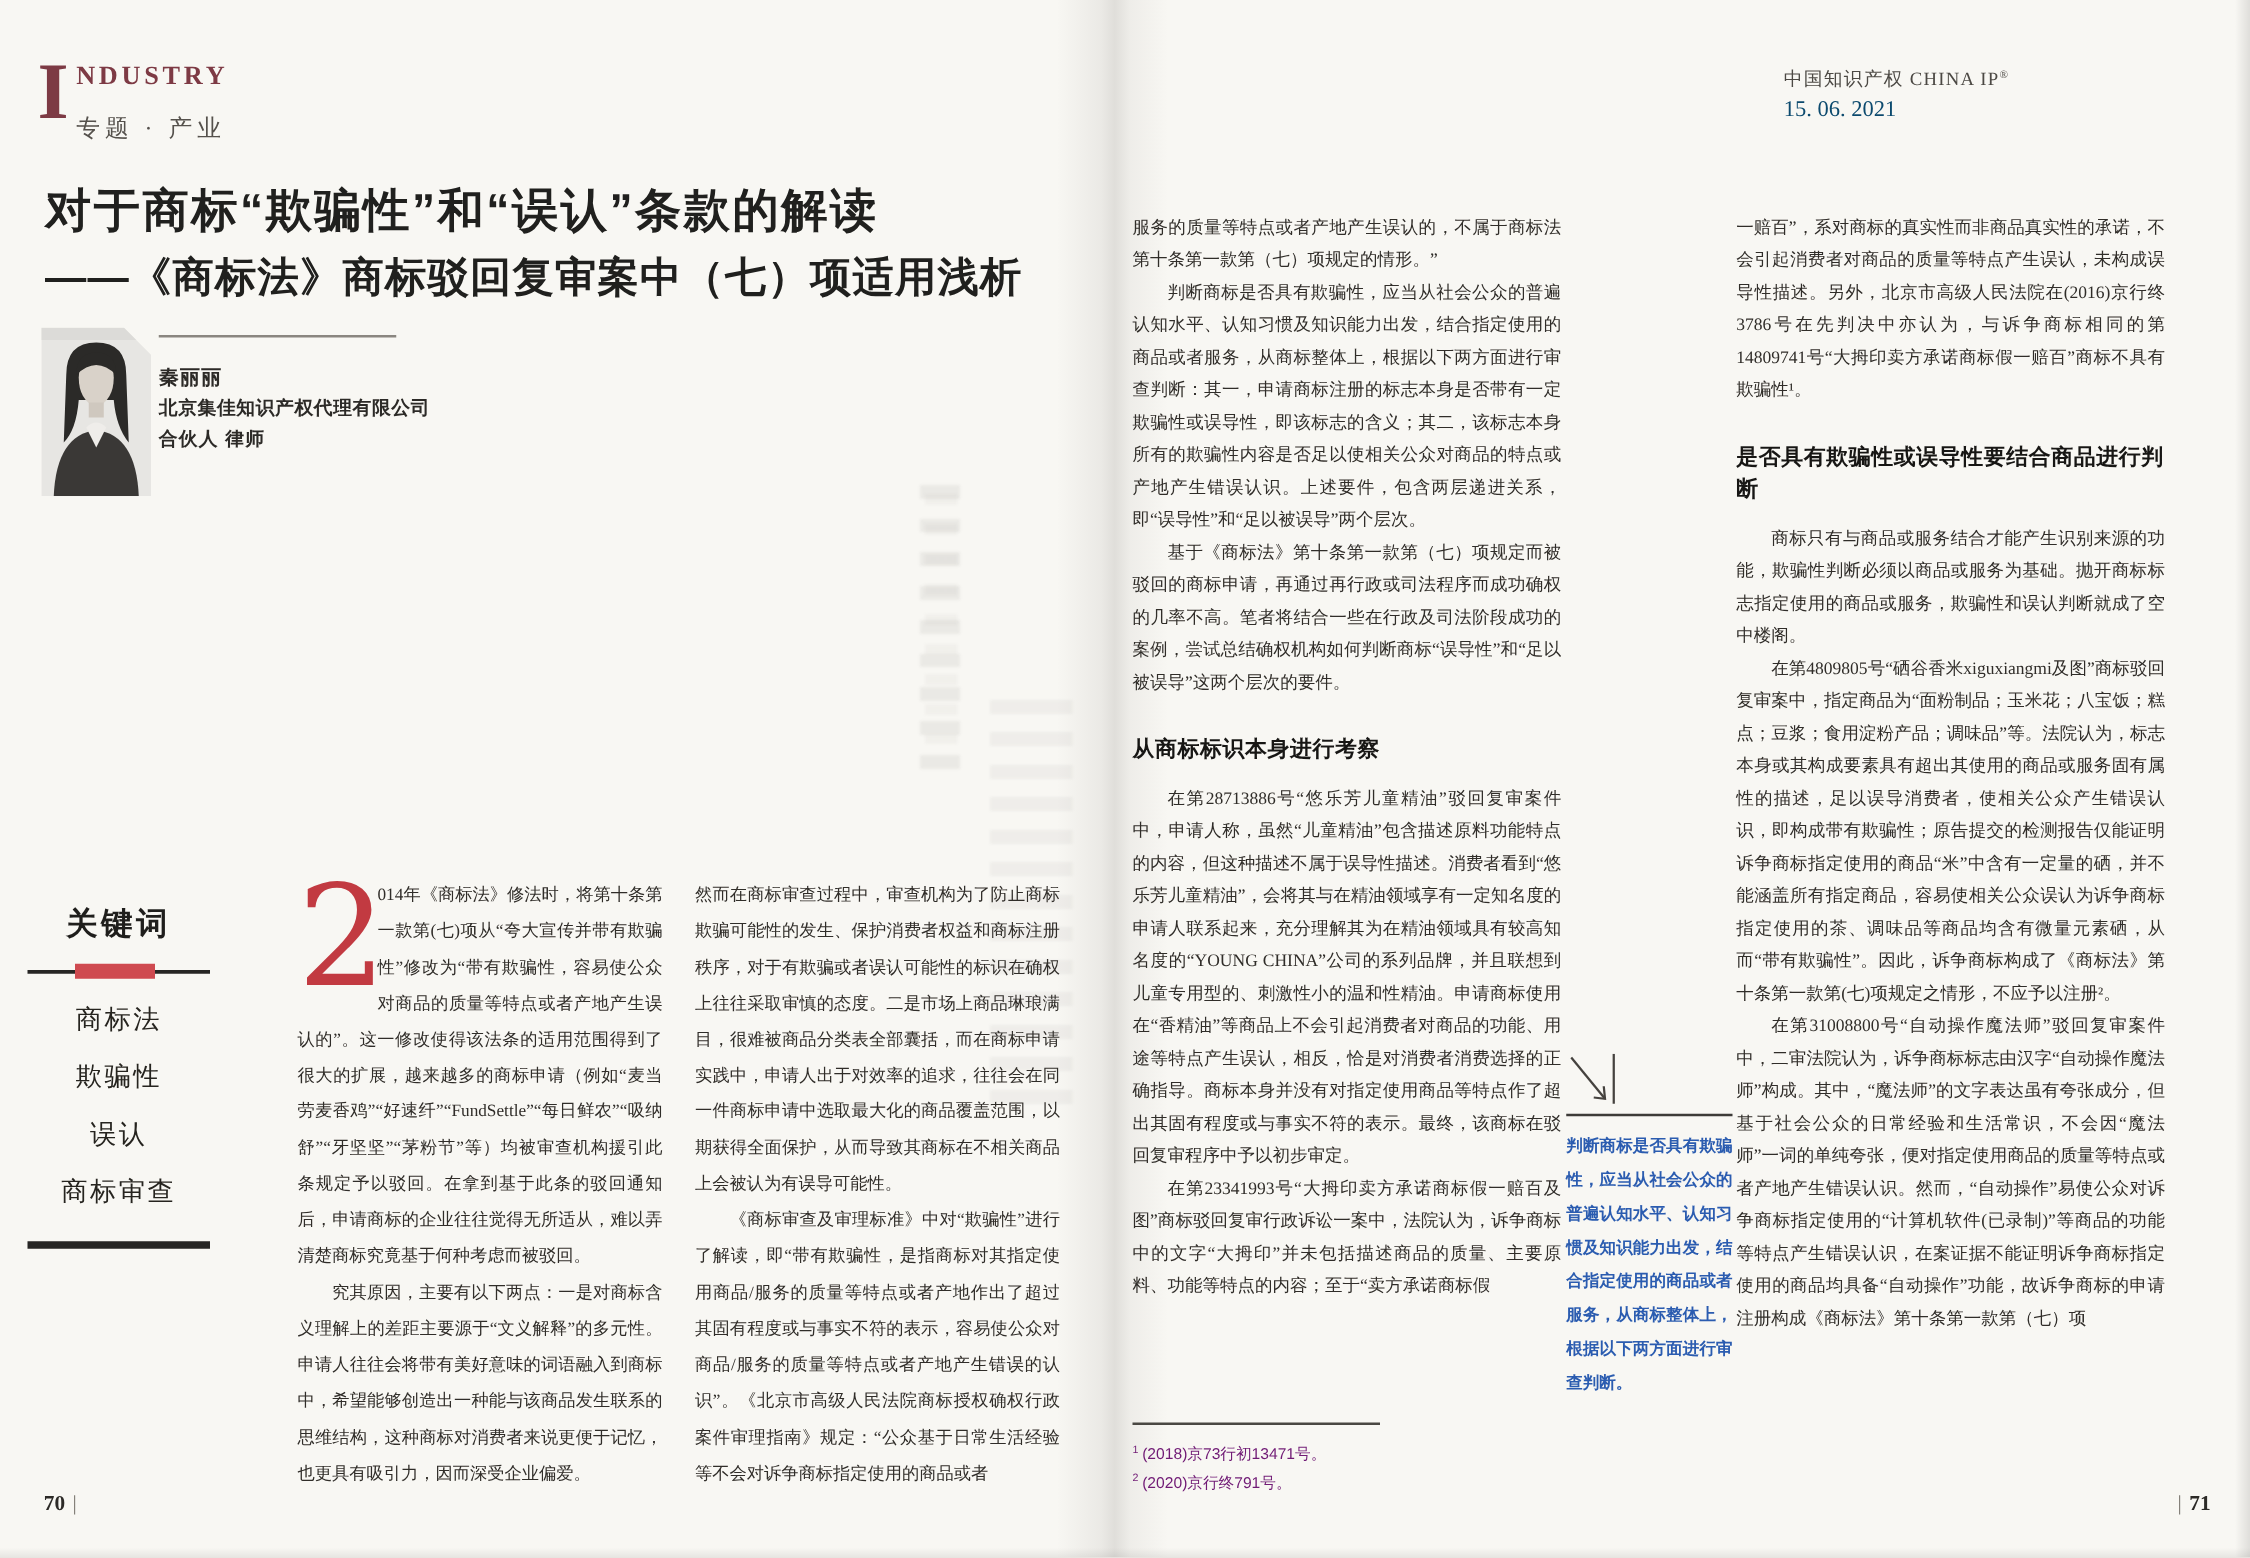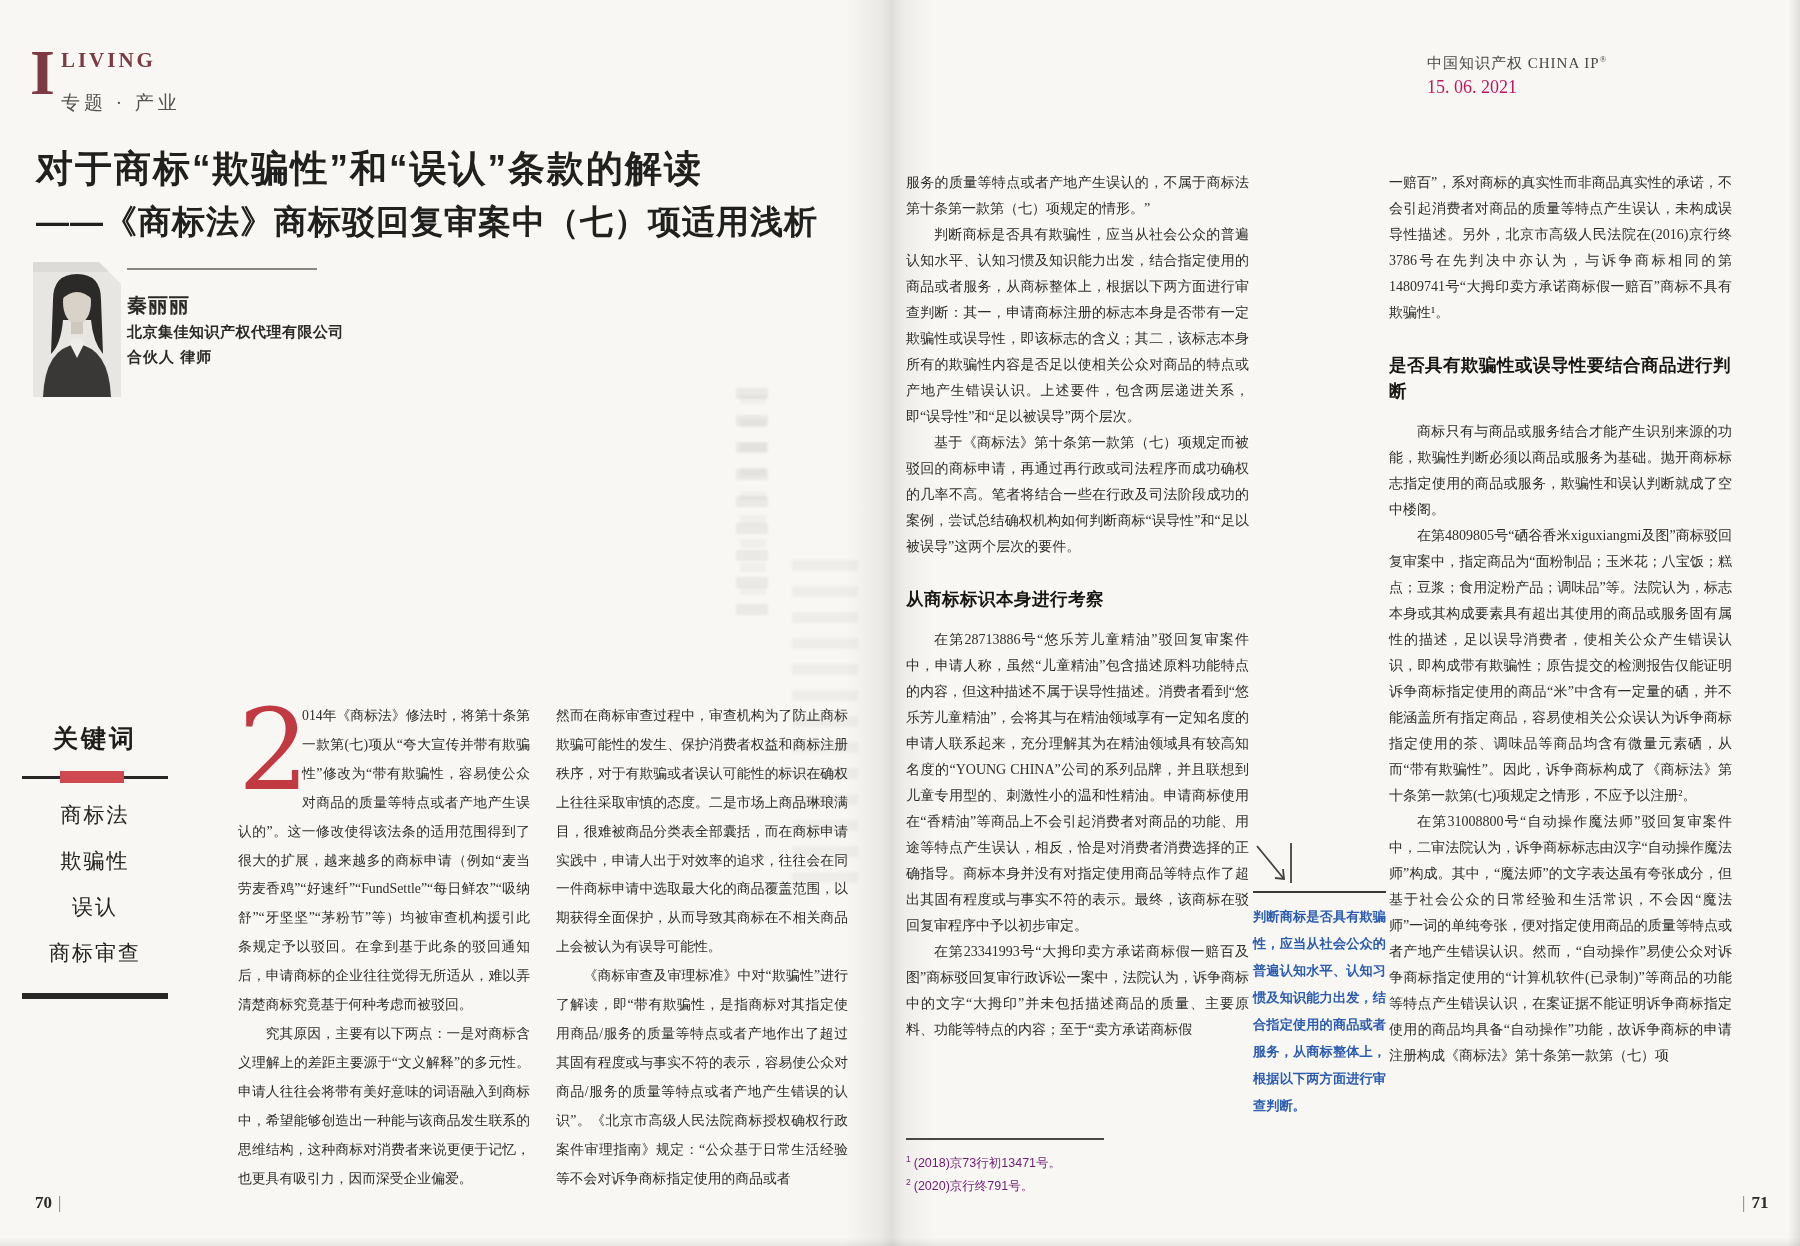--- a/index.html
+++ b/index.html
@@ -20,34 +20,34 @@
   .hdr-left{position:absolute;left:30px;top:44px;display:flex;}
   .hdr-initial{font-size:64px;line-height:58px;font-weight:bold;color:#7d3a44;font-family:"Liberation Serif",serif;}
   .hdr-left-text{margin-left:6px;padding-top:4px;}
   .hdr-section-en{font-size:21px;letter-spacing:3px;color:#7d3a44;font-weight:600;}
   .hdr-section-cn{font-size:19px;letter-spacing:4px;color:#55514c;margin-top:17px;}
 
   
   .hdr-right{position:absolute;left:1427px;top:54px;width:300px;text-align:left;color:#4c4944;}
   .hdr-journal{font-size:15px;letter-spacing:1px;}
   .hdr-journal sup{font-size:9px;}
-  .hdr-date{font-size:18px;margin-top:4px;color:#be185d;}
+  .hdr-date{font-size:18px;margin-top:4px;color:#0c4a6e;}
 
   
   .title{position:absolute;left:36px;top:146px;width:830px;color:#20201e;
     font-family:Liberation Sans, sans-serif;font-weight:bold;}
   .title-l1{font-size:37px;letter-spacing:2px;line-height:46px;}
   .title-l2{font-size:33px;letter-spacing:1px;line-height:44px;margin-top:8px;}
 
   
   .author-photo{position:absolute;left:33px;top:262px;width:88px;height:135px;}
   .author-block{position:absolute;left:127px;top:268px;width:260px;
     font-family:"Liberation Sans","DejaVu Sans",sans-serif;color:#2c2a27;}
   .author-rule{width:190px;height:2px;background:#8a8680;margin-bottom:22px;}
-  .author-name{font-size:20px;font-weight:bold;letter-spacing:1px;}
+  .author-name{font-size:16px;font-weight:bold;letter-spacing:1px;}
   .author-co{font-size:15px;font-weight:bold;margin-top:4px;letter-spacing:0.5px;}
   .author-role{font-size:15px;font-weight:bold;margin-top:6px;letter-spacing:1px;}
 
   
   .kw{position:absolute;left:22px;top:722px;width:146px;text-align:center;}
   .kw-head{font-size:25px;font-weight:bold;letter-spacing:3px;color:#1f1e1c;}
   .kw-divider{position:relative;height:12px;margin:16px 0 18px 0;}
   .kw-divider .black{position:absolute;left:0;top:5px;width:100%;height:3px;background:#272624;}
   .kw-divider .red{position:absolute;left:38px;top:0;width:64px;height:12px;background:#cf4a50;}
   .kw-item{font-size:21px;letter-spacing:2px;color:#26241f;margin-top:18px;}
@@ -106,21 +106,21 @@
   <div class="gutter-shadow"></div>
   <div class="edge-right"></div>
   <div class="edge-bottom"></div>
   <div class="ghost g1"></div>
   <div class="ghost g2"></div>
   <div class="ghost g3"></div>
 
   <div class="hdr-left">
     <div class="hdr-initial">I</div>
     <div class="hdr-left-text">
-      <div class="hdr-section-en">LIVING</div>
+      <div class="hdr-section-en">NDUSTRY</div>
       <div class="hdr-section-cn">专题 · 产业</div>
     </div>
   </div>
 
   <div class="hdr-right">
     <div class="hdr-journal"><span>中国知识产权 CHINA IP</span><sup>®</sup></div>
     <div class="hdr-date">15. 06. 2021</div>
   </div>
 
   <div class="title">

